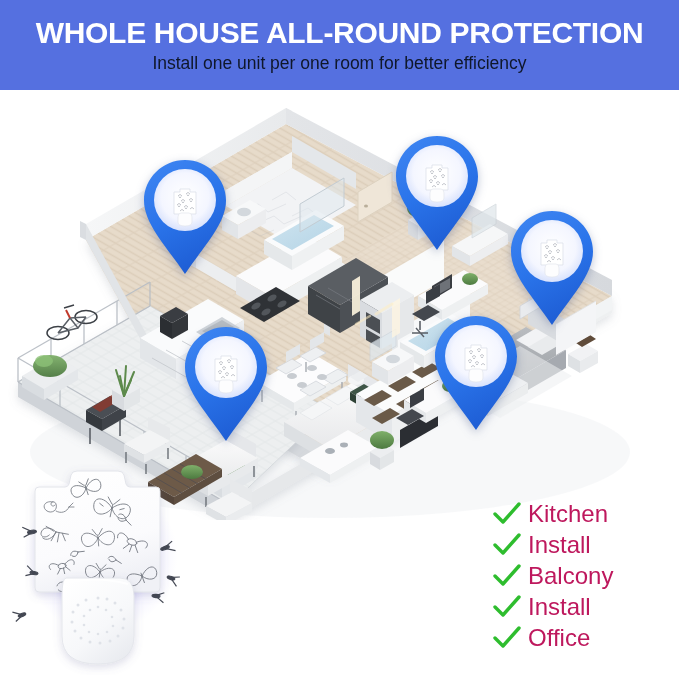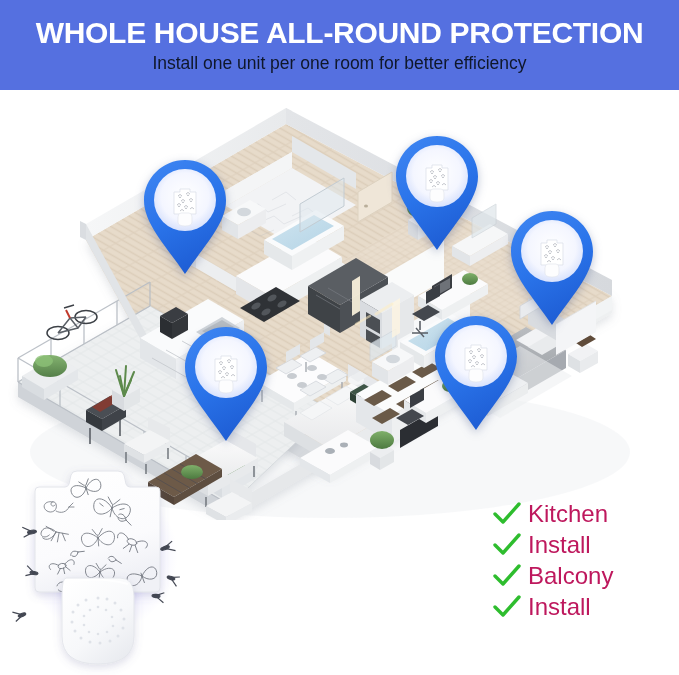--- a/index.html
+++ b/index.html
@@ -1012,16 +1012,22 @@
       <span class="check-label">Balcony</span>
     </div>
 
     <div class="check-row">
       <svg class="check-mark" viewBox="0 0 30 26" xmlns="http://www.w3.org/2000/svg">
         <path d="M3,13 L11,21 L27,3" fill="none" stroke="#2ebd2e" stroke-width="3.4" stroke-linecap="round" stroke-linejoin="round"></path>
       </svg>
       <span class="check-label">Install</span>
     </div>
 
+    <div class="check-row">
+      <svg class="check-mark" viewBox="0 0 30 26" xmlns="http://www.w3.org/2000/svg">
+        <path d="M3,13 L11,21 L27,3" fill="none" stroke="#2ebd2e" stroke-width="3.4" stroke-linecap="round" stroke-linejoin="round"></path>
+      </svg>
+      <span class="check-label">Office</span>
+    </div>
 
   </div>
 
 </div>
 
 </body></html>

